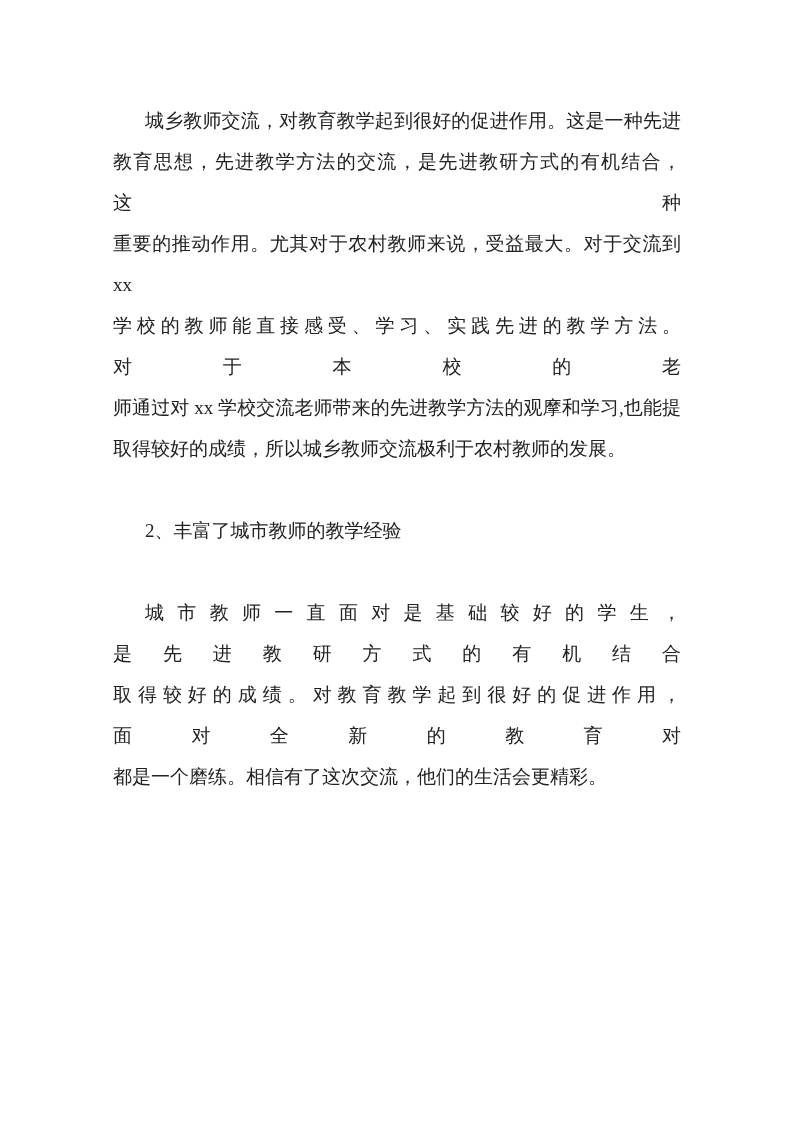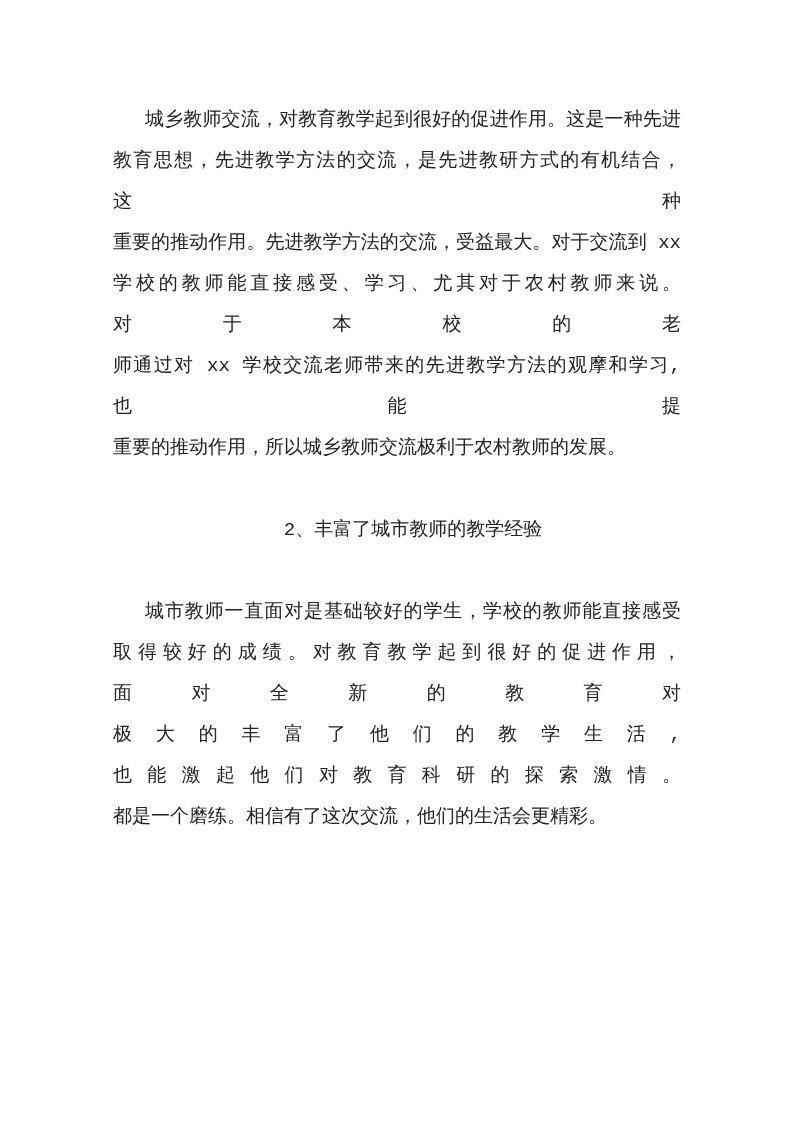--- a/index.html
+++ b/index.html
@@ -24,55 +24,52 @@
   }
   .doc {
     position: absolute;
     left: 113px;
     top: 100px;
     width: 568px;
     color: #222222;
   }
   .block {
     margin: 0 0 41px 0;
-    font-family: Liberation Mono, monospace;
   }
   .line {
     font-size: 19px;
     line-height: 41px;
     white-space: pre-wrap;
     word-break: keep-all;
     overflow-wrap: normal;
   }
   .line.indent {
     text-indent: 32px;
-    text-align: center;
   }
   .line.justify {
     text-align: justify;
     text-align-last: justify;
     text-justify: inter-character;
   }
 </style>
 </head>
 <body style="background: rgb(255, 255, 255);">
 
 <div class="page">
   <div class="doc" style="color: rgb(34, 34, 34);">
       <div class="block">
         <div class="line indent justify">城乡教师交流，对教育教学起到很好的促进作用。这是一种先进</div>
         <div class="line justify">教育思想，先进教学方法的交流，是先进教研方式的有机结合， 这种</div>
-        <div class="line justify">重要的推动作用。先进教学方法的交流，受益最大。对于交流到 xx</div>
-        <div class="line justify">学校的教师能直接感受、学习、尤其对于农村教师来说。对于本校的老</div>
+        <div class="line justify">重要的推动作用。尤其对于农村教师来说，受益最大。对于交流到 xx</div>
+        <div class="line justify">学校的教师能直接感受、学习、实践先进的教学方法。对于本校的老</div>
         <div class="line justify">师通过对 xx 学校交流老师带来的先进教学方法的观摩和学习,也能提</div>
-        <div class="line">重要的推动作用，所以城乡教师交流极利于农村教师的发展。</div>
+        <div class="line">取得较好的成绩，所以城乡教师交流极利于农村教师的发展。</div>
       </div>
       <div class="block">
         <div class="line indent">2、丰富了城市教师的教学经验</div>
       </div>
       <div class="block">
-        <div class="line indent justify">城市教师一直面对是基础较好的学生，学校的教师能直接感受</div>
+        <div class="line indent justify">城市教师一直面对是基础较好的学生，是先进教研方式的有机结合</div>
         <div class="line justify">取得较好的成绩。对教育教学起到很好的促进作用，面对全新的教育对</div>
-        <div class="line justify">极大的丰富了他们的教学生活,也能激起他们对教育科研的探索激情。</div>
         <div class="line">都是一个磨练。相信有了这次交流，他们的生活会更精彩。</div>
       </div>
     </div>
 </div>
 
 </body></html>

